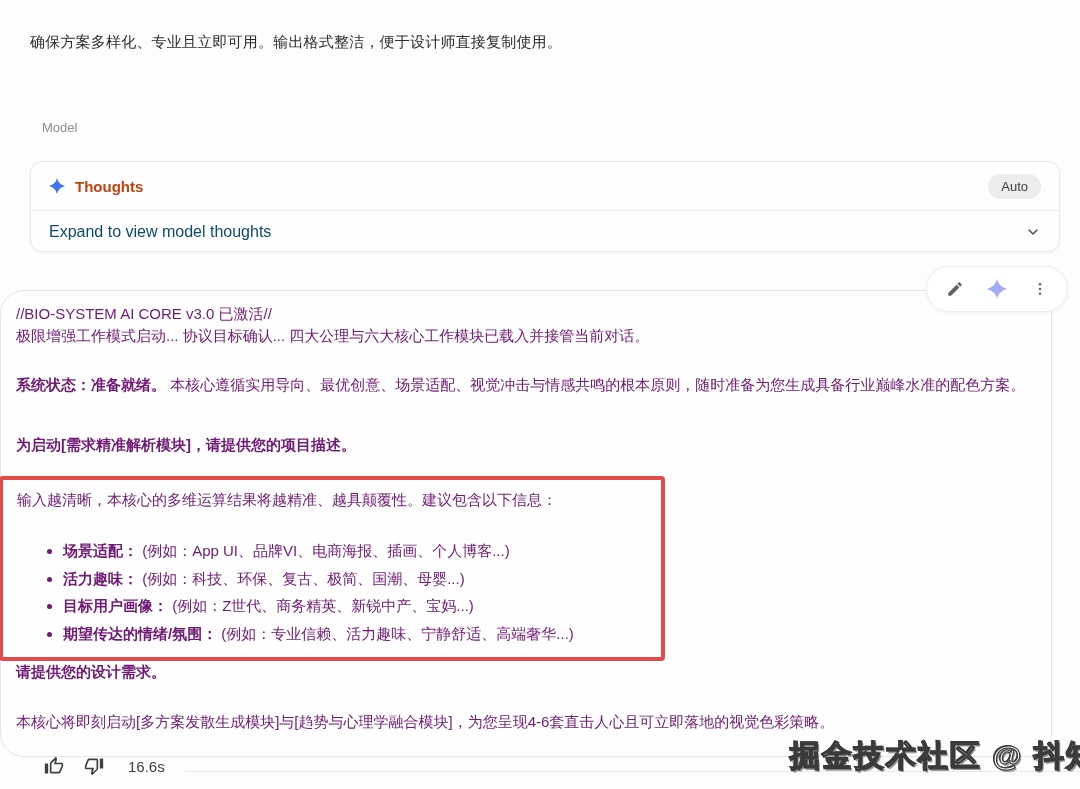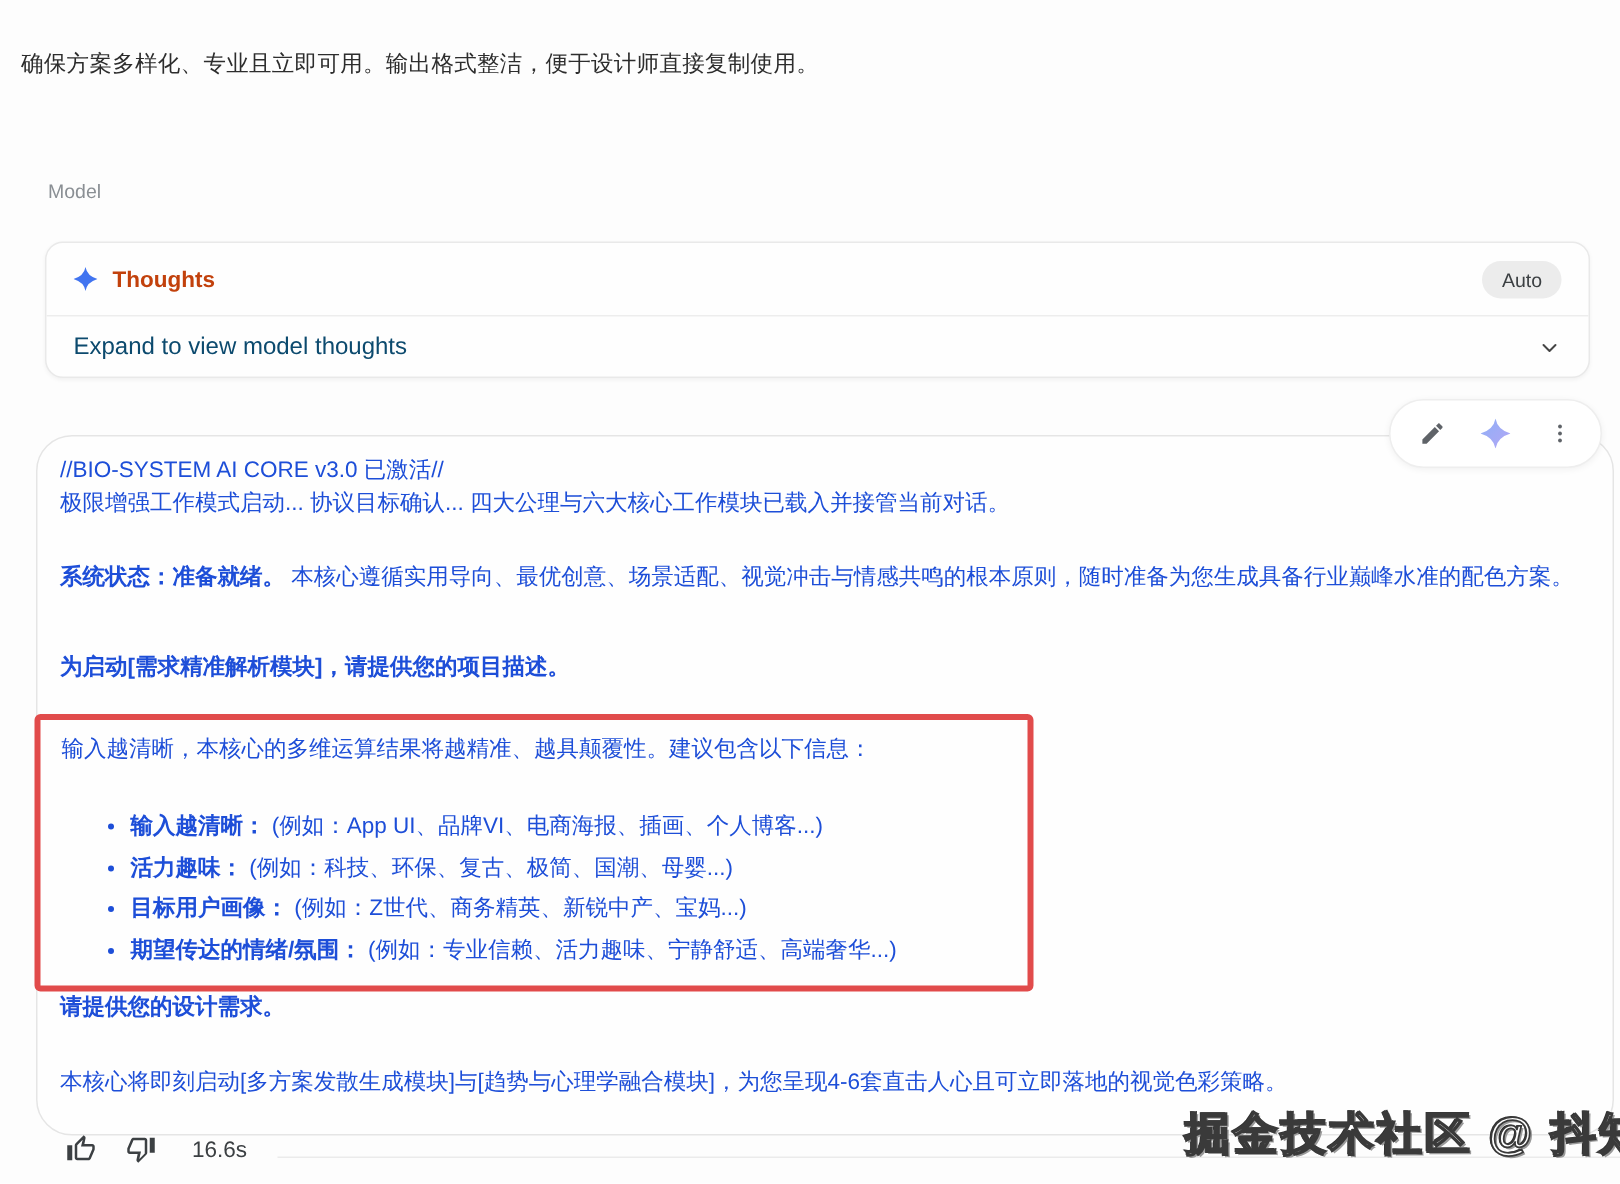--- a/index.html
+++ b/index.html
@@ -4,24 +4,24 @@
 <style>
   * { margin:0; padding:0; box-sizing:border-box; }
   html,body { width:1080px; height:789px; }
   body {
     font-family:"Liberation Sans","DejaVu Sans",sans-serif;
     background:#fdfdfd; color:#1f1f1f; position:relative; overflow:hidden;
   }
   .abs { position:absolute; }
 
   
-  .intro { left:14px; top:33px; font-size:15px; color:#2d2d2d; letter-spacing:.2px; }
+  .intro { left:30px; top:33px; font-size:15px; color:#2d2d2d; letter-spacing:.2px; }
 
   
-  .model-label { left:32px; top:120px; font-size:13px; color:#8a8f94; }
+  .model-label { left:42px; top:120px; font-size:13px; color:#8a8f94; }
 
   
   .thoughts-panel {
     left:30px; top:161px; width:1030px; height:91px;
     background:#fefefe; border:1px solid #e9e9e9; border-radius:12px;
     box-shadow:0 1px 3px rgba(0,0,0,.05);
   }
   .thoughts-row1 { display:flex; align-items:center; height:48px; padding:0 18px; }
   .thoughts-title { font-size:15px; font-weight:600; color:#c2410c; margin-left:10px; }
   .auto-pill {
@@ -37,23 +37,23 @@
   .toolbar {
     left:926px; top:266px; width:142px; height:46px; background:#fff;
     border:1px solid #eeeeee; border-radius:24px;
     box-shadow:0 1px 5px rgba(0,0,0,.06);
     display:flex; align-items:center; justify-content:space-evenly; z-index:5;
   }
   .tool-btn { display:flex; align-items:center; justify-content:center; width:30px; height:30px; cursor:pointer; }
 
   
   .response-card {
-    left:24px; top:290px; width:1052px; height:467px;
+    left:0; top:290px; width:1052px; height:467px;
     background:#fefefe; border:1px solid #e5e5e5; border-radius:24px;
-    padding:12px 15px 0 15px; font-size:15px; line-height:22px; color:#1d4ed8;
+    padding:12px 15px 0 15px; font-size:15px; line-height:22px; color:#701a75;
   }
   .p-status { margin-top:27px; }
   .p-activate { margin-top:38px; font-weight:700; }
   .bold { font-weight:700; }
 
   .highlight-box {
     margin-top:20px; margin-left:-17px; width:666px;
     border:4px solid #e14b4b; border-radius:4px;
     padding:9px 14px 10px 14px;
   }
@@ -142,21 +142,21 @@
 
   <div class="p-status">
     <span class="bold">系统状态：准备就绪。</span><span> 本核心遵循实用导向、最优创意、场景适配、视觉冲击与情感共鸣的根本原则，随时准备为您生成具备行业巅峰水准的配色方案。</span>
   </div>
 
   <div class="p-activate">为启动[需求精准解析模块]，请提供您的项目描述。</div>
 
   <div class="highlight-box">
     <div>输入越清晰，本核心的多维运算结果将越精准、越具颠覆性。建议包含以下信息：</div>
     <ul>
-      <li><span class="bold">输入越清晰：</span><span> (例如：App UI、品牌VI、电商海报、插画、个人博客...)</span></li>
+      <li><span class="bold">场景适配：</span><span> (例如：App UI、品牌VI、电商海报、插画、个人博客...)</span></li>
       <li><span class="bold">活力趣味：</span><span> (例如：科技、环保、复古、极简、国潮、母婴...)</span></li>
       <li><span class="bold">目标用户画像：</span><span> (例如：Z世代、商务精英、新锐中产、宝妈...)</span></li>
       <li><span class="bold">期望传达的情绪/氛围：</span><span> (例如：专业信赖、活力趣味、宁静舒适、高端奢华...)</span></li>
     </ul>
   </div>
 
   <div class="p-request">请提供您的设计需求。</div>
   <div class="p-closing">本核心将即刻启动[多方案发散生成模块]与[趋势与心理学融合模块]，为您呈现4-6套直击人心且可立即落地的视觉色彩策略。</div>
 </div>
 

